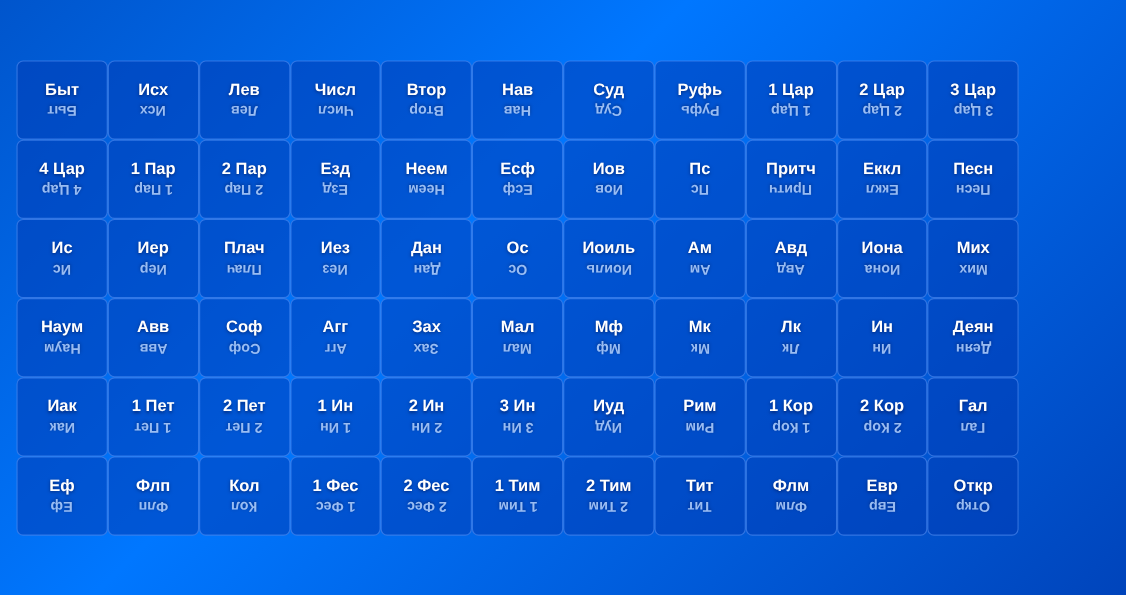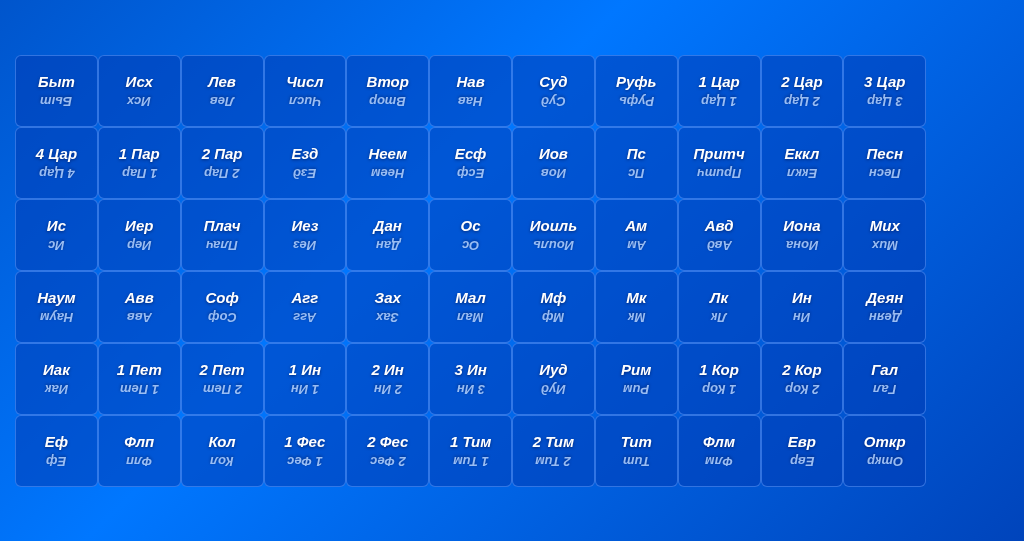--- a/index.html
+++ b/index.html
@@ -12,21 +12,20 @@
       display: flex;
       align-items: center;
       justify-content: center;
     }
     .grid-container {
       width: 1010px;
       display: grid;
       grid-template-columns: repeat(12, 1fr);
       gap: 0;
       padding: 8px;
-      font-style: italic;
     }
     .cell {
       background: rgba(0, 60, 180, 0.55);
       border: 1.5px solid rgba(100, 160, 255, 0.5);
       border-radius: 6px;
       display: flex;
       flex-direction: column;
       align-items: center;
       justify-content: center;
       padding: 6px 4px;

